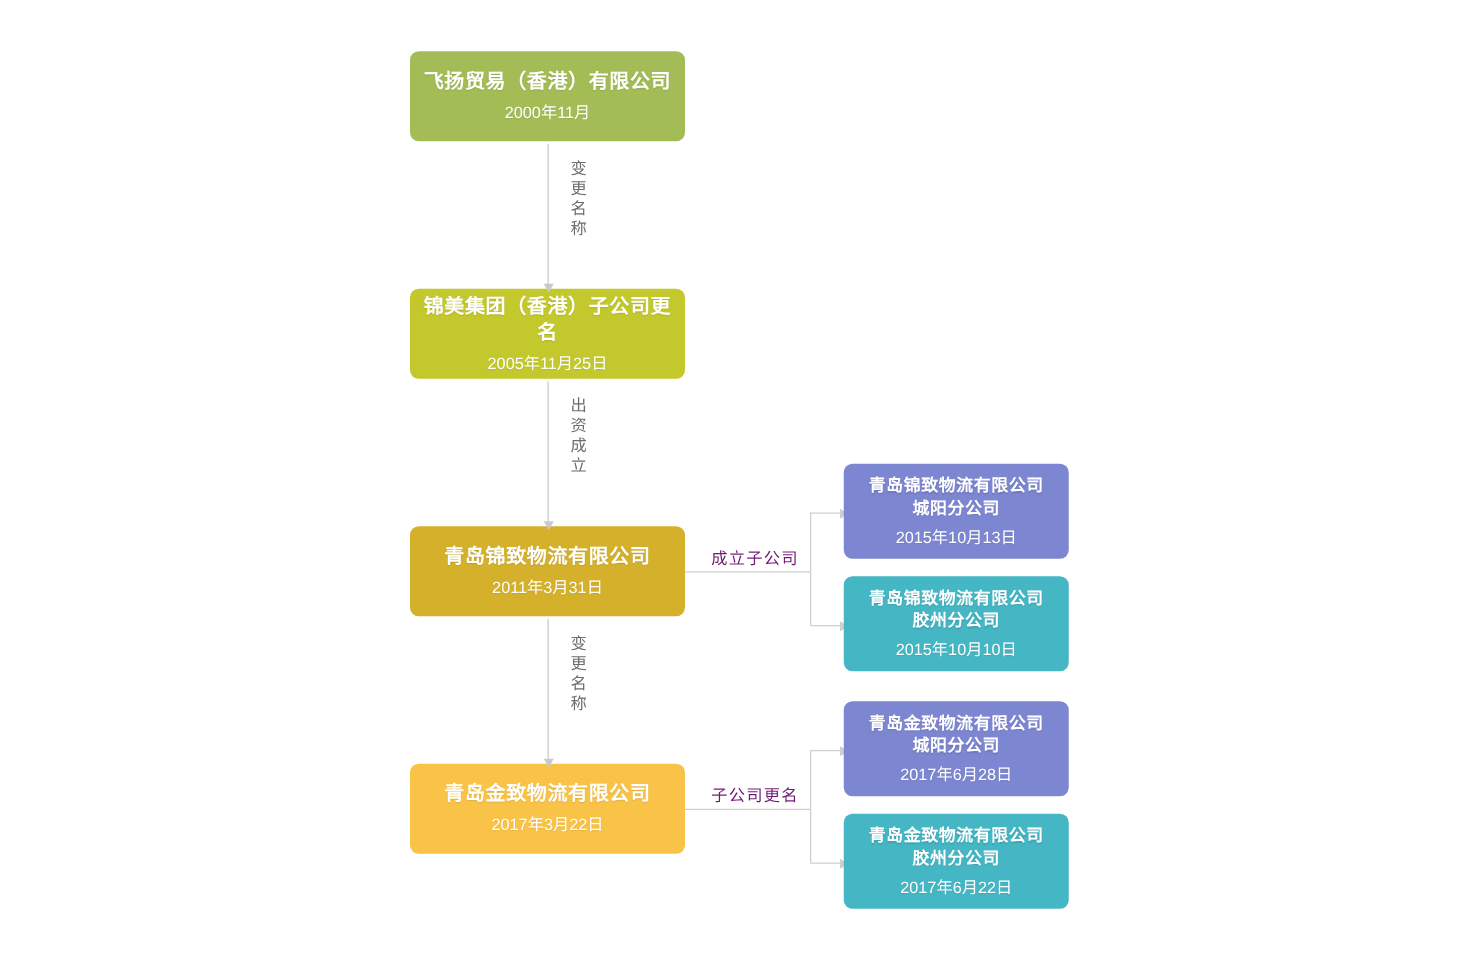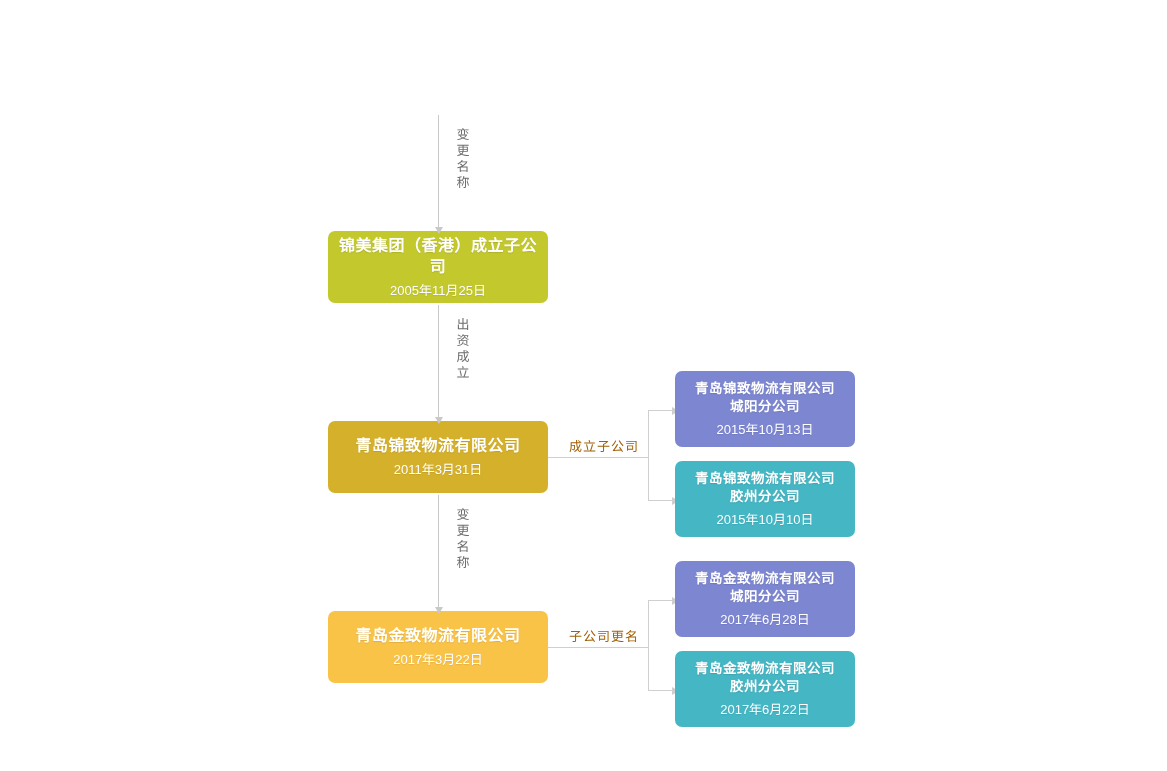--- a/index.html
+++ b/index.html
@@ -163,33 +163,37 @@
   }
   .fork .fork-arrowhead.top    { top: -3.5px; }
   .fork .fork-arrowhead.bottom { top: 86.5px; }
   .fork .fork-label {
     position: absolute;
     left: 12px;
     top: 26px;
     width: 88px;
     text-align: center;
     font-size: 13px;
-    color: #a16207;
+    color: #701a75;
     letter-spacing: 1px;
     white-space: nowrap;
   }
 </style>
 </head>
 <body>
 
 <div id="diagram-canvas">
 
+  <div class="node main" id="node-feiyang">
+    <div class="node-title">飞扬贸易（香港）有限公司</div>
+    <div class="node-date">2000年11月</div>
+  </div>
 
   <div class="node main" id="node-jinmei">
-    <div class="node-title">锦美集团（香港）成立子公司</div>
+    <div class="node-title">锦美集团（香港）子公司更名</div>
     <div class="node-date">2005年11月25日</div>
   </div>
 
   <div class="node main" id="node-jinzhi">
     <div class="node-title">青岛锦致物流有限公司</div>
     <div class="node-date">2011年3月31日</div>
   </div>
 
   <div class="node main" id="node-jinzhi2">
     <div class="node-title">青岛金致物流有限公司</div>

